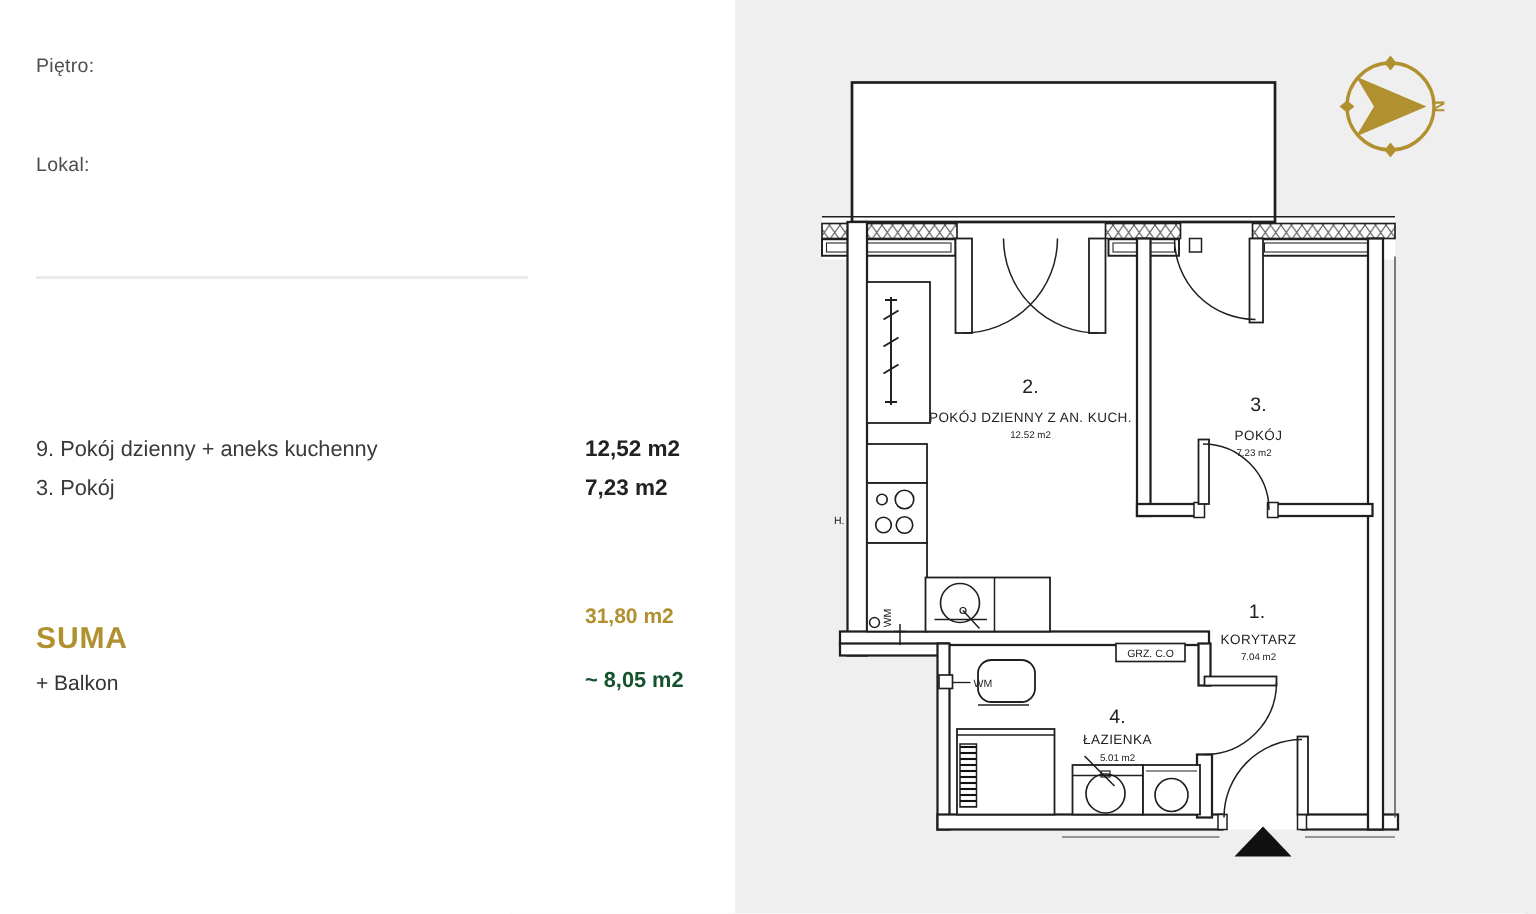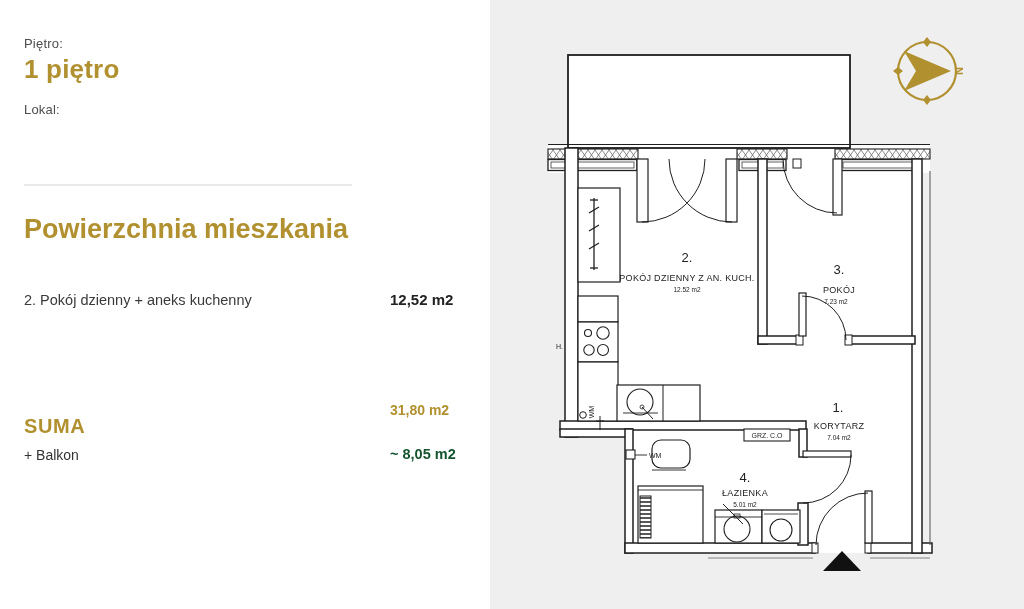--- a/index.html
+++ b/index.html
@@ -29,28 +29,30 @@
   .room-area{font-size:6.5px;}
   .tiny{font-size:7px;}
 </style>
 </head>
 <body>
 
 <div class="stage">
 
   <div class="left-panel">
     <div class="small-label" style="top:36px">Piętro:</div>
-    <div class="big-gold" style="top:54px">1 piętro</div>
     <div class="small-label" style="top:102px">Lokal:</div>
     <div class="divider"></div>
-    <div class="section-title">Powierzchnia mieszkania</div>
 
     <div class="arow" style="top:288px">
-      <span class="lbl">2. Pokój dzienny + aneks kuchenny</span>
+      <span class="lbl">9. Pokój dzienny + aneks kuchenny</span>
       <span class="val">12,52 m2</span>
+    </div>
+    <div class="arow" style="top:314px">
+      <span class="lbl">3. Pokój</span>
+      <span class="val">7,23 m2</span>
     </div>
 
     <div class="suma-label">SUMA</div>
     <div class="suma-value">31,80 m2</div>
     <div class="balkon-label">+ Balkon</div>
     <div class="balkon-value">~ 8,05 m2</div>
   </div>
 
   <div class="right-panel">
     <svg width="534" height="609" viewBox="0 0 534 609">

